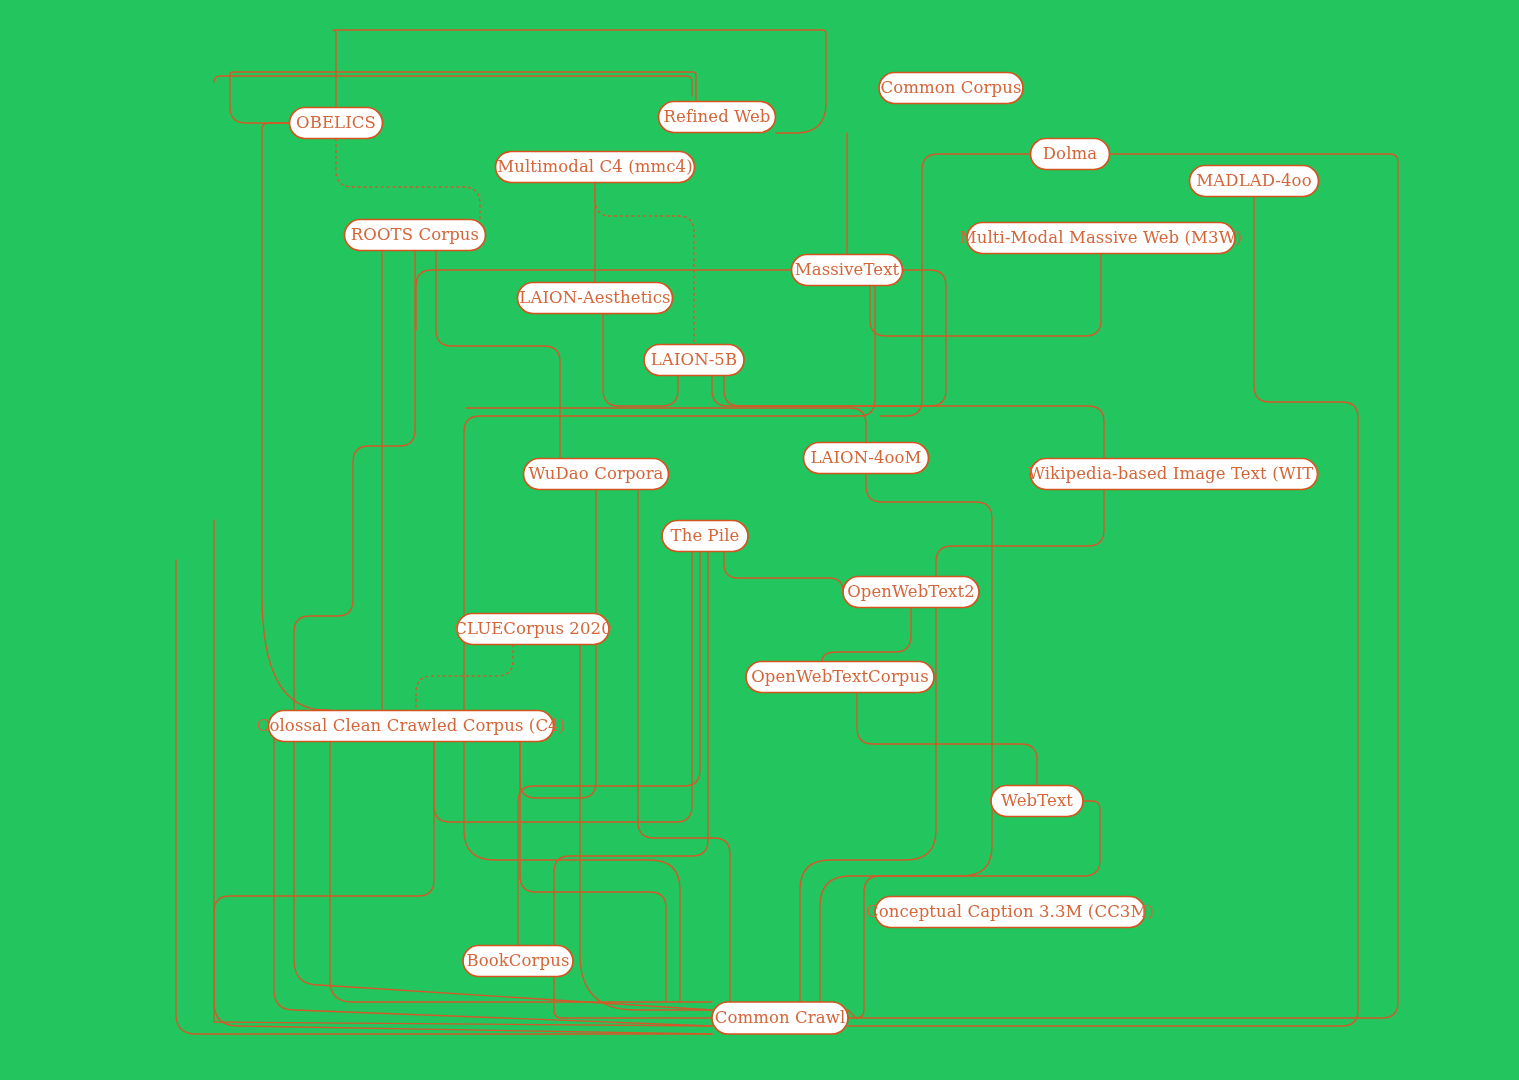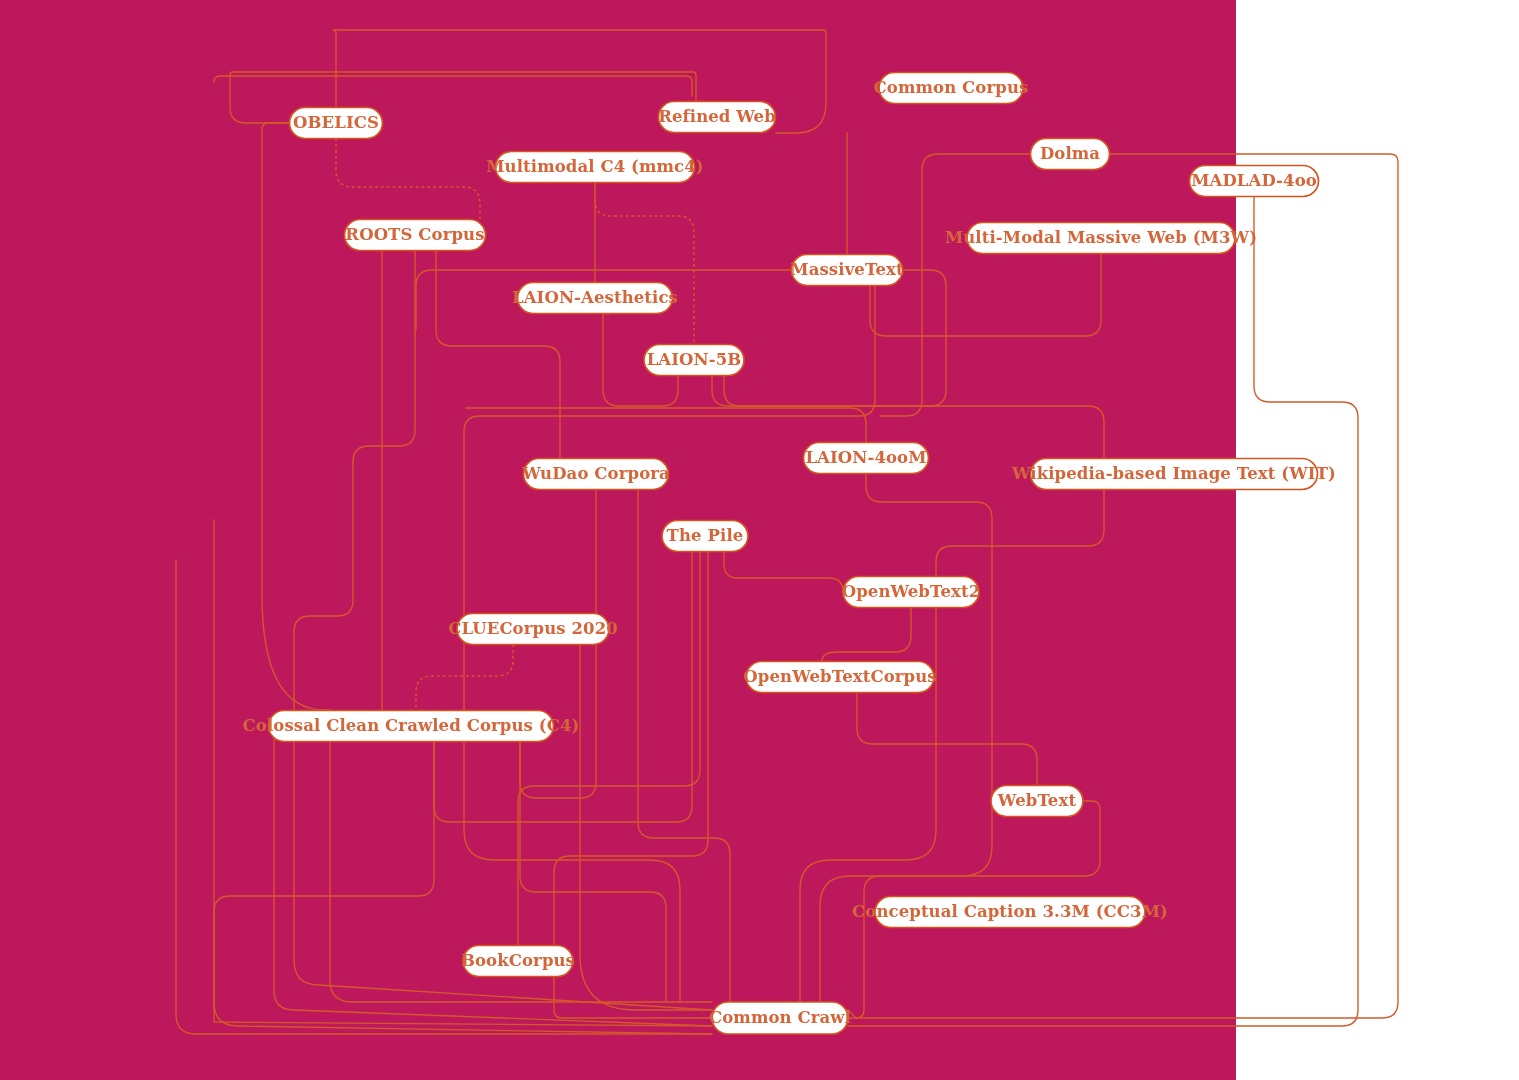--- a/index.html
+++ b/index.html
@@ -1,18 +1,18 @@
 <!DOCTYPE html>
 <html><head>
 <meta charset="utf-8">
 <style>
   html,body{margin:0;padding:0;background:#ffffff;}
   body{width:1519px;height:1080px;overflow:hidden;
        font-family:"DejaVu Serif","Liberation Serif",serif;}
-  #diagram-root{position:relative;width:1236px;height:1080px;background:#be185d;font-weight:bold;}
+  #diagram-root{position:relative;width:1519px;height:1080px;background:#22c55e;}
   svg#graph{position:absolute;inset:0;width:1519px;height:1080px;display:block;}
   .edge{fill:none;stroke:#d4592a;stroke-width:1.35;stroke-linecap:round;stroke-linejoin:round;}
   .edge.dotted{stroke-dasharray:1.6 4.2;stroke-width:1.5;}
   .node-rect{fill:#ffffff;stroke:#d4541e;stroke-width:1.7;}
   .node-label{fill:#d4663a;font-family:"DejaVu Serif","Liberation Serif",serif;
               font-size:16.5px;text-anchor:middle;dominant-baseline:middle;
               letter-spacing:.1px;white-space:pre;}
 </style>
 </head>
 <body>

